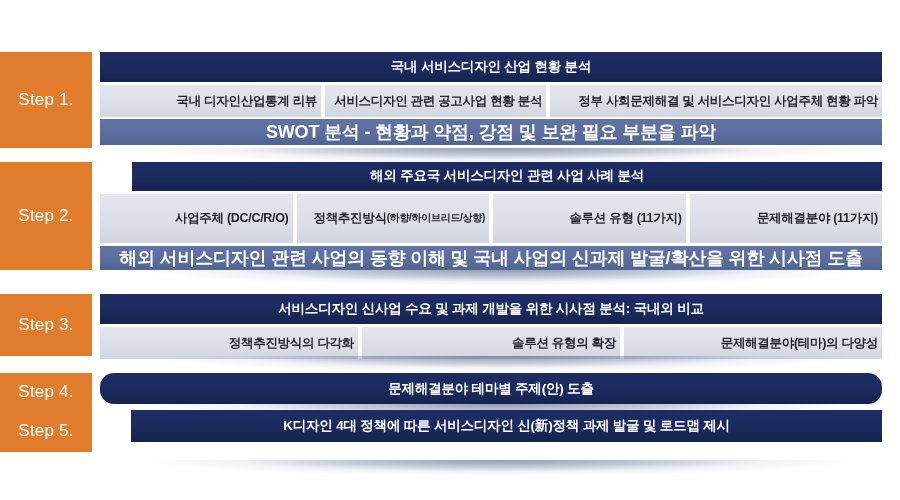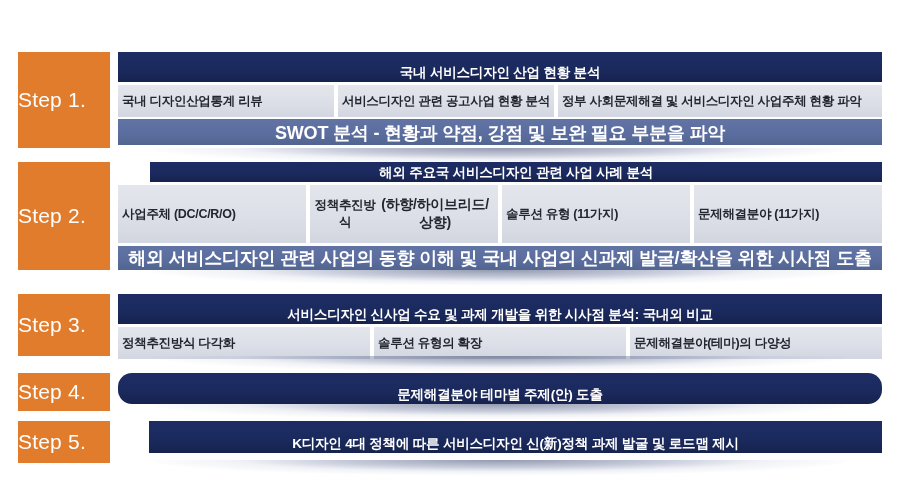--- a/index.html
+++ b/index.html
@@ -17,40 +17,40 @@
     position:absolute;
     left:0;right:0;
     display:flex;
     align-items:stretch;
   }
   .step-badge{
     background:#e07c2c;
     color:#ffffff;
     display:flex;
     align-items:center;
-    font-size:21px;
+    justify-content:center;
+    font-size:17px;
     letter-spacing:.2px;
-    margin-left:18px;
     width:92px;
     flex:0 0 92px;
     box-sizing:border-box;
   }
   .rows{
     margin-left:8px;
     margin-right:18px;
     flex:1 1 auto;
     display:flex;
     flex-direction:column;
     gap:3px;
   }
 
   
   .bar{
     display:flex;
-    align-items:flex-end;
+    align-items:center;
     justify-content:center;
     box-sizing:border-box;
     text-align:center;
   }
   .bar-head{
     background:linear-gradient(to bottom,#1d2c63 0%,#1b2a5e 55%,#16234f 100%);
     color:#ffffff;
     font-size:13.5px;
     font-weight:bold;
     letter-spacing:-.2px;
@@ -67,27 +67,27 @@
     gap:4px;
   }
   .cell{
     background:linear-gradient(to bottom,#e3e6ec 0%,#dcdfe7 55%,#d2d6e0 100%);
     color:#22262e;
     font-size:12.5px;
     font-weight:bold;
     letter-spacing:-.3px;
     display:flex;
     align-items:center;
-    justify-content:flex-start;
+    justify-content:flex-end;
     text-align:center;
     flex:1 1 0;
     box-sizing:border-box;
     padding:16px 4px;
   }
-  .cell .small{font-size:14px;font-weight:bold;}
+  .cell .small{font-size:10px;font-weight:bold;}
 
   
   .lens{
     position:absolute;
     height:22px;
     left:118px;
     right:18px;
     pointer-events:none;
   }
   .lens > i{
@@ -173,21 +173,21 @@
   <div class="step-row" style="top:294px;height:62px;">
     <div class="step-badge">
       <span>Step 3.</span>
     </div>
     <div class="rows">
       <div class="bar bar-head" style="height:40px;">
         <span>서비스디자인 신사업 수요 및 과제 개발을 위한 시사점 분석: 국내외 비교</span>
       </div>
       <div class="cells" style="height:29px;">
         <div class="cell">
-          <span>정책추진방식 다각화</span>
+          <span>정책추진방식의 다각화</span>
         </div>
         <div class="cell">
           <span>솔루션 유형의 확장</span>
         </div>
         <div class="cell">
           <span>문제해결분야(테마)의 다양성</span>
         </div>
       </div>
     </div>
   </div>
@@ -202,21 +202,21 @@
     <div class="rows">
       <div class="bar bar-head" style="height:31px;border-radius:14px;">
         <span>문제해결분야 테마별 주제(안) 도출</span>
       </div>
     </div>
   </div>
   <div class="lens" style="top:404px;">
       <i></i>
     </div>
 
-  <div class="step-row" style="top:421px;height:42px;">
+  <div class="step-row" style="top:410px;height:42px;">
     <div class="step-badge">
       <span>Step 5.</span>
     </div>
     <div class="rows">
       <div class="bar bar-head" style="height:32px;margin-left:31px;">
         <span>K디자인 4대 정책에 따른 서비스디자인 신</span>
           <span class="small">(新)</span>
           <span> 정책 과제 발굴 및 로드맵 제시</span>
       </div>
     </div>

